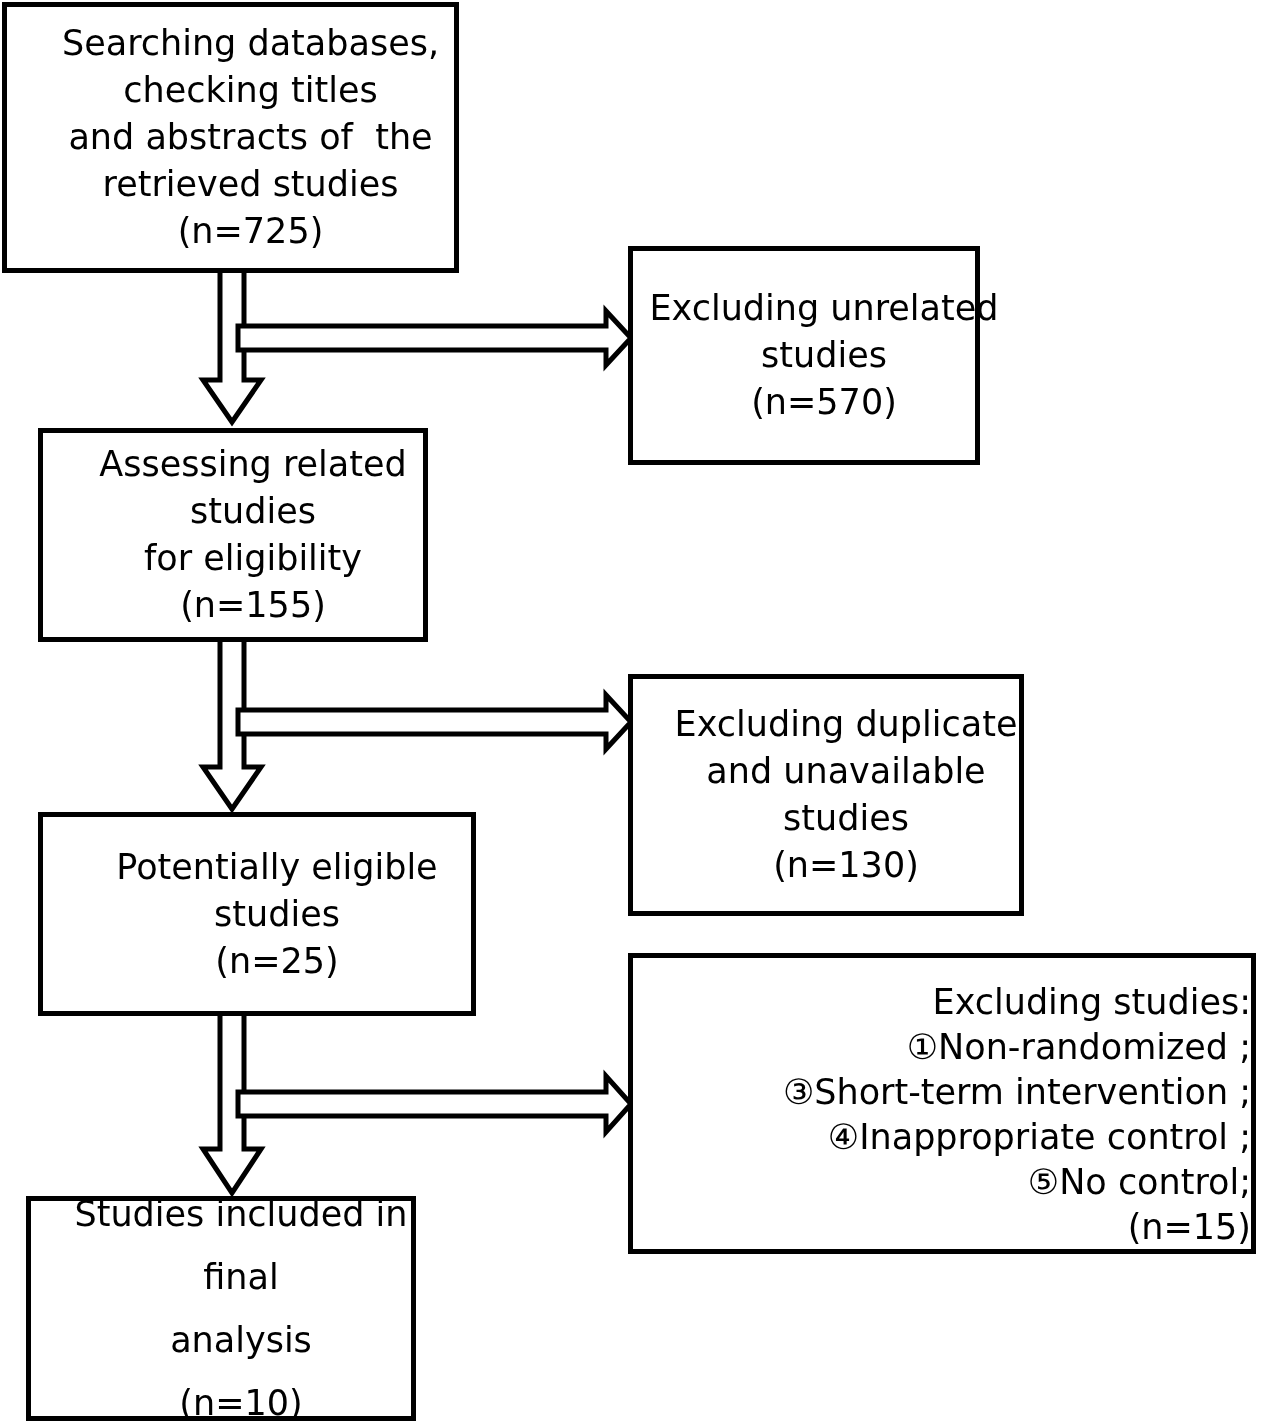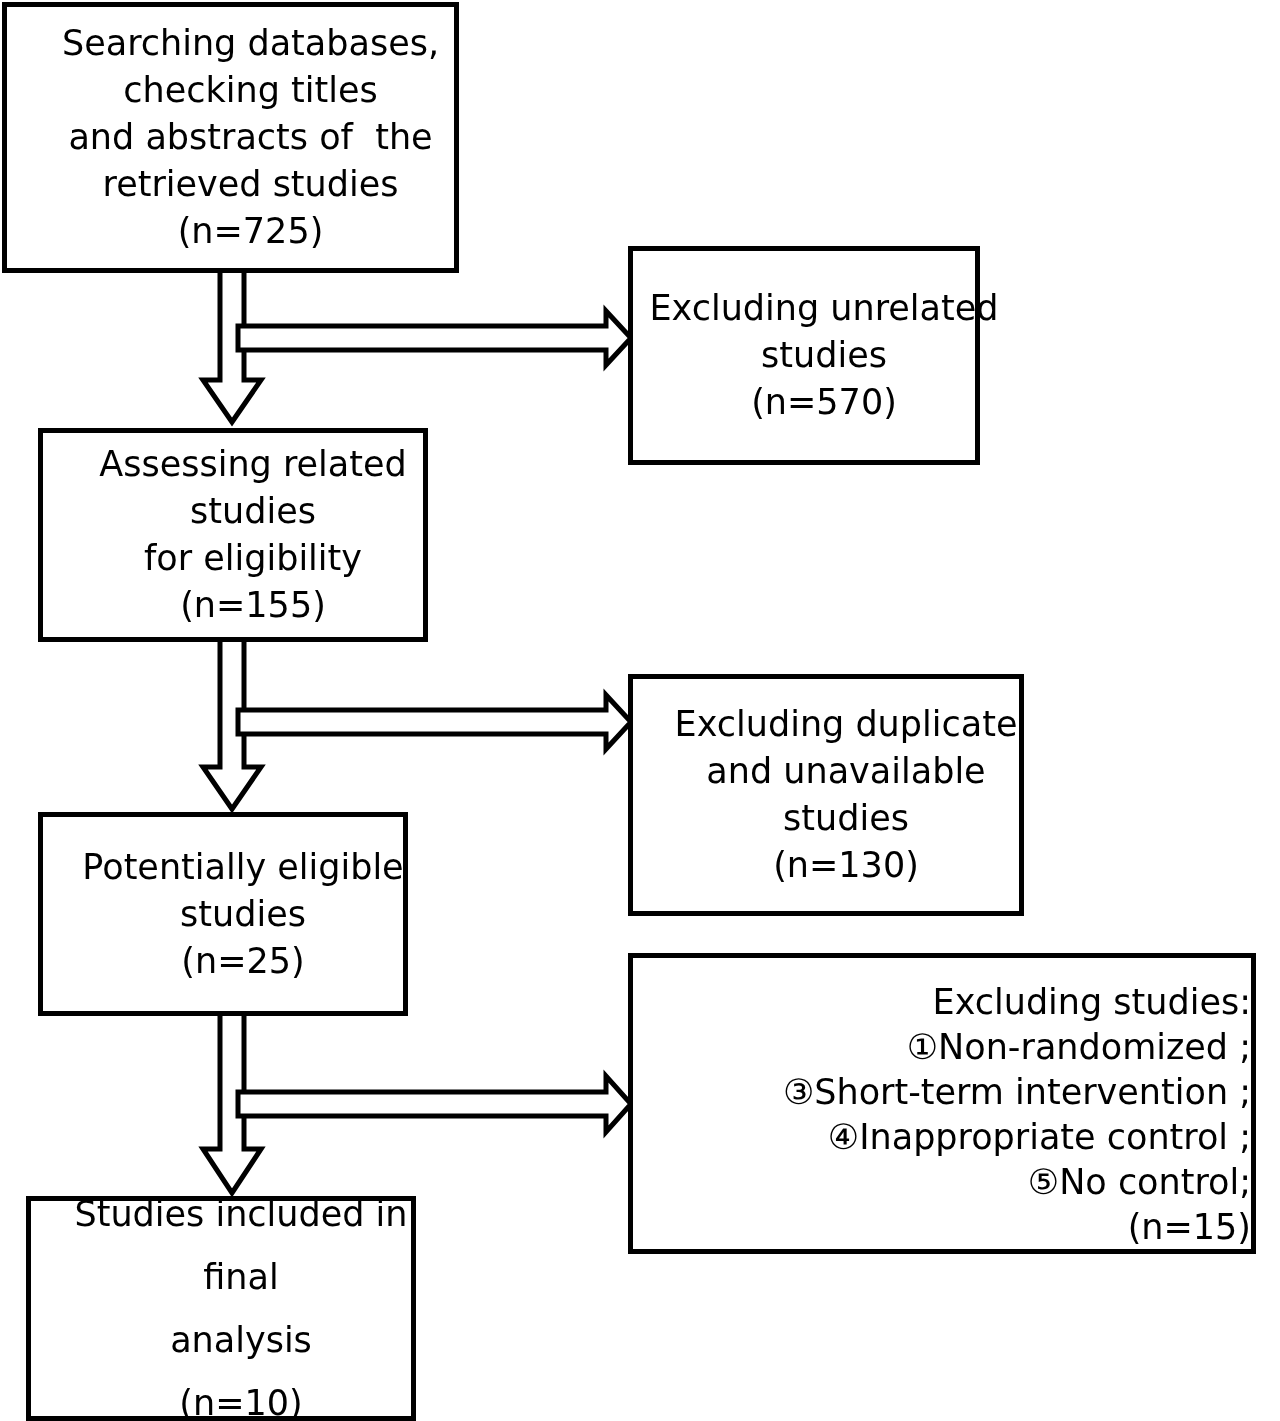--- a/index.html
+++ b/index.html
@@ -115,21 +115,21 @@
     <span class="line">(n=155)</span>
   </div>
 
   <div class="flow-box" style="left:628px; top:634px; width:396px; height:242px;margin-top:40px;">
     <span class="line">Excluding duplicate</span>
     <span class="line">and unavailable</span>
     <span class="line">studies</span>
     <span class="line">(n=130)</span>
   </div>
 
-  <div class="flow-box" style="left:38px; top:812px; width:370px; height:204px;">
+  <div class="flow-box" style="left:38px; top:812px; width:438px; height:204px;">
     <span class="line">Potentially eligible</span>
     <span class="line">studies</span>
     <span class="line">(n=25)</span>
   </div>
 
   <div class="flow-box left-align excl-list" style="left:628px; top:953px; width:628px; height:301px;align-items:flex-end;">
     <span class="line">Excluding studies:</span>
     <span class="line">①Non-randomized ;</span>
     <span class="line">③Short-term intervention ;</span>
     <span class="line">④Inappropriate control ;</span>

